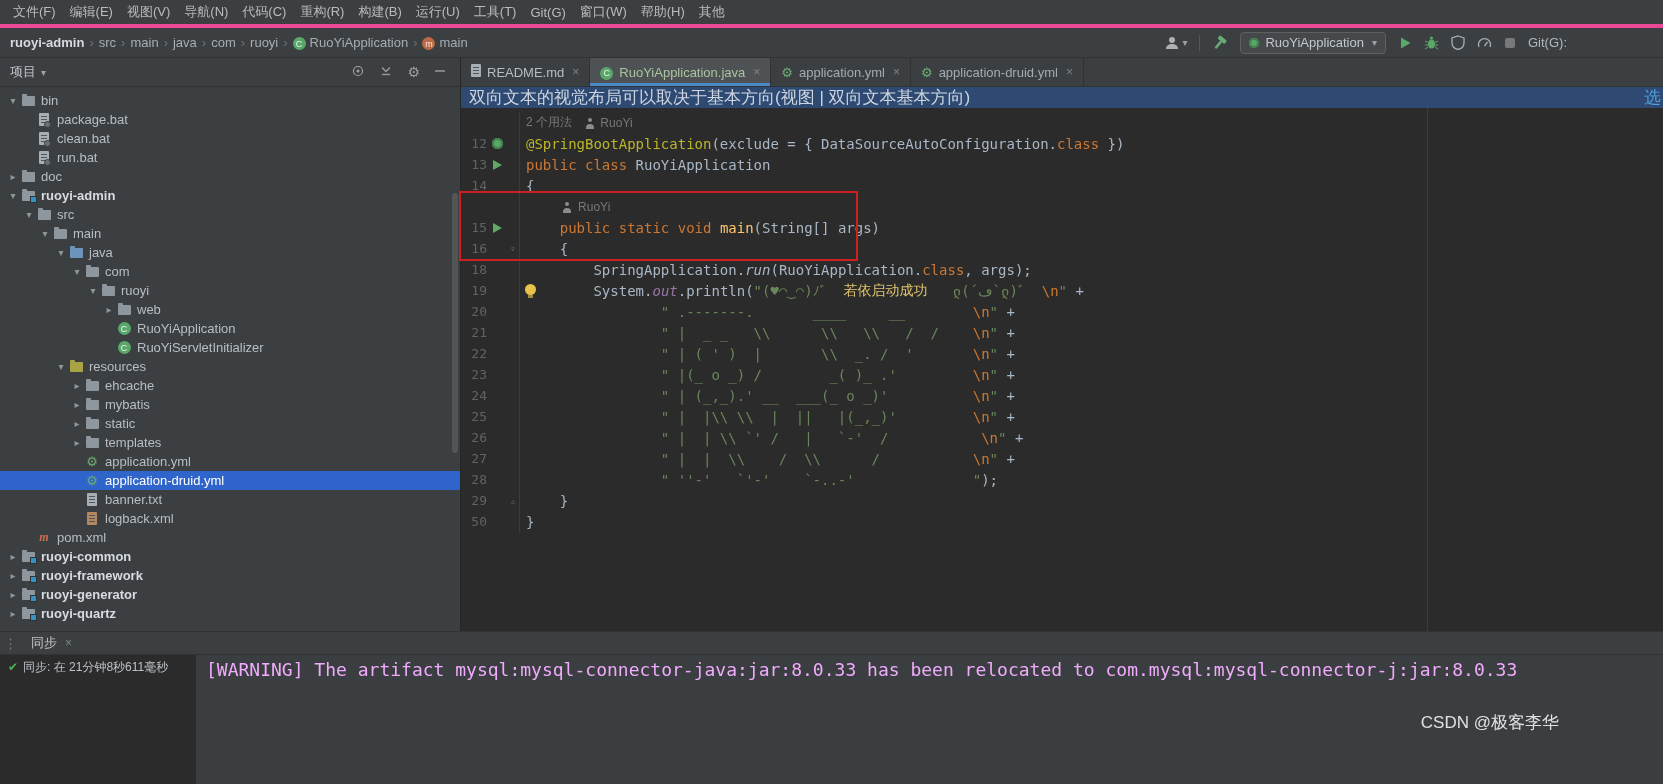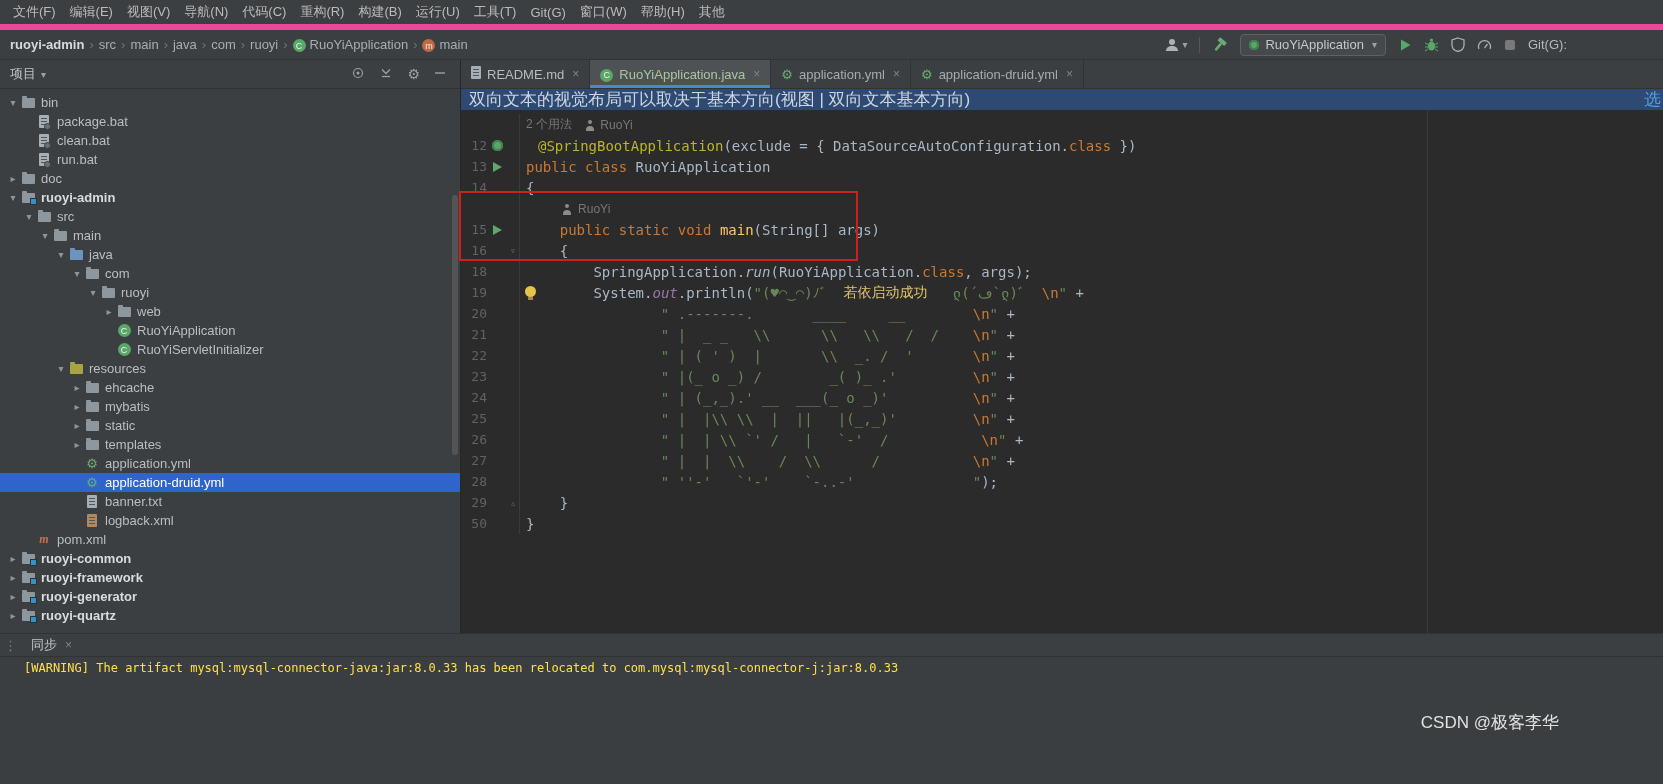--- a/index.html
+++ b/index.html
@@ -1,19 +1,19 @@
 <!DOCTYPE html>
 <html style="--selection: #2f65ca; --run-green: #59a869; --annotation-red: #cf2020; --accent-blue: #4a88c7; --banner-bg: #2e4a73; --keyword: #cc7832; --string: #6a8759; --annotation: #bbb529; --method: #ffc66b; --comment: #808080; --field: #9876aa; --line-number: #606366; --check-green: #4db051;"><head>
 <meta charset="utf-8">
 <style>
   html,body{margin:0;padding:0;background:#2b2b2b;}
   body{width:1663px;height:784px;overflow:hidden;font-family:"Liberation Sans",sans-serif;font-size:13px;color:#bbbbbb;position:relative;}
   .app{width:100%;height:100%;display:flex;flex-direction:column;}
   
-  .menubar{height:24px;background:#3c3f41;border-bottom:6px solid #ec4899;display:flex;position:relative;flex:none;}
+  .menubar{height:24px;background:#3c3f41;border-bottom:4px solid #ec4899;display:flex;position:relative;flex:none;}
   .menubar-items{display:flex;align-items:center;padding-left:6px;}
   .menu-item{padding:0 7px;color:#bbbbbb;cursor:default;}
   .win-title{position:absolute;left:640px;top:0;height:24px;line-height:24px;color:#787878;}
   
   .toolbar{height:29px;background:#3c3f41;border-bottom:1px solid #323232;display:flex;align-items:center;flex:none;}
   .crumbs{display:flex;align-items:center;padding-left:10px;gap:3px;white-space:nowrap;}
   .crumb{display:inline-flex;align-items:center;gap:4px;color:#a7adb3;}
   .crumb.bold > span{font-weight:bold;color:#d6dade;}
   .crumb-sep{color:#6e7377;padding:0 2px;}
   .toolbar-right{margin-left:auto;display:flex;align-items:center;gap:12px;padding-right:96px;}
@@ -68,38 +68,38 @@
   .tab-close{color:#7f8487;font-size:12px;margin-left:2px;}
   .banner{height:21px;flex:none;background:var(--banner-bg,#2e4a73);display:flex;align-items:center;font-size:17px;color:#cdd5df;padding:0 2px 0 8px;overflow:hidden;}
   .banner-link{margin-left:auto;color:#54a0e0;flex:none;}
   .code-area{flex:1;position:relative;font-family:"DejaVu Sans Mono",monospace;font-size:14px;padding-top:4px;overflow:hidden;}
   .crow{height:21px;display:flex;align-items:center;position:relative;}
   .gnum{width:26px;flex:none;text-align:right;color:var(--line-number,#606366);font-size:13px;}
   .gicon{width:20px;flex:none;display:flex;justify-content:center;align-items:center;}
   .gfold{width:12px;flex:none;color:#606366;font-size:10px;text-align:center;}
   .ctext{flex:1;height:100%;display:flex;align-items:center;white-space:pre;border-left:1px solid #393c3e;padding-left:6px;min-width:0;overflow:hidden;}
   .ctext span{white-space:pre;}
-  .def{color:#a9b7c6;} .kw{color:var(--keyword,#cc7832);} .ann{color:var(--annotation,#bbb529);margin-left:12px;}
+  .def{color:#a9b7c6;} .kw{color:var(--keyword,#cc7832);} .ann{color:var(--annotation,#bbb529);}
   .str{color:var(--string,#6a8759);} .esc{color:#cc7832;} .cmt{color:var(--comment,#808080);}
   .mth{color:var(--method,#ffc66b);} .fld{color:var(--field,#9876aa);font-style:italic;}
   .ital{color:#a9b7c6;font-style:italic;} .ch{color:#e0c46c;}
   .hint{color:#787878;font-size:12px;font-family:"Liberation Sans",sans-serif;}
   .bulb{position:absolute;left:64px;top:4px;width:11px;height:11px;border-radius:50%;background:#e8c34c;}
   .bulb::after{content:"";position:absolute;left:3px;bottom:-3px;width:5px;height:3px;background:#9d8a48;}
   .col-guide{position:absolute;left:966px;top:0;bottom:0;width:1px;background:#393b3c;}
   
   .bottom{flex:1;display:flex;flex-direction:column;border-top:1px solid #323232;min-height:0;}
   .bottom-header{height:22px;flex:none;background:#3c3f41;display:flex;align-items:center;padding-left:4px;border-bottom:1px solid #323232;}
   .grip{color:#7d8185;margin-right:8px;}
   .bottom-tab{display:inline-flex;align-items:center;gap:6px;color:#c0c4c8;padding:0 6px;}
   .bottom-content{flex:1;display:flex;min-height:0;}
   .sync-col{width:180px;flex:none;background:#2b2b2b;padding:4px 8px;font-size:12px;color:#bcc2c8;white-space:nowrap;overflow:hidden;}
   .check{color:var(--check-green,#4db051);margin-right:5px;font-size:12px;}
   .console{flex:1;background:#3b3e40;min-width:0;}
-  .warn-line{font-family:"DejaVu Sans Mono",monospace;font-size:12px;color:#fde047;padding:4px 24px;white-space:pre;}
+  .warn-line{font-family:"DejaVu Sans Mono",monospace;font-size:18px;color:#f0abfc;padding:4px 10px;white-space:pre;}
   
   .red-rect{position:absolute;left:459px;top:191px;width:395px;height:66px;border:2px solid var(--annotation-red,#cf2020);z-index:5;pointer-events:none;}
   .watermark{position:absolute;right:104px;bottom:50px;font-size:17px;color:#e0e0e0;z-index:4;margin-left:16px;}
 </style>
 </head>
 <body>
 
 <div class="app">
 
   <div class="menubar">
@@ -611,20 +611,23 @@
 
   <div class="bottom">
     <div class="bottom-header">
       <span class="grip">⋮</span>
       <span class="bottom-tab">
         <span>同步</span>
         <span class="tab-close">×</span>
       </span>
     </div>
     <div class="bottom-content">
+      <div class="sync-col">
+        <span class="check">✔</span><span>同步: 在 21分钟8秒611毫秒</span>
+      </div>
       <div class="console">
         <div class="warn-line">[WARNING] The artifact mysql:mysql-connector-java:jar:8.0.33 has been relocated to com.mysql:mysql-connector-j:jar:8.0.33</div>
       </div>
     </div>
   </div>
 
   <div class="red-rect"></div>
   <div class="watermark">CSDN @极客李华</div>
 </div>
 

